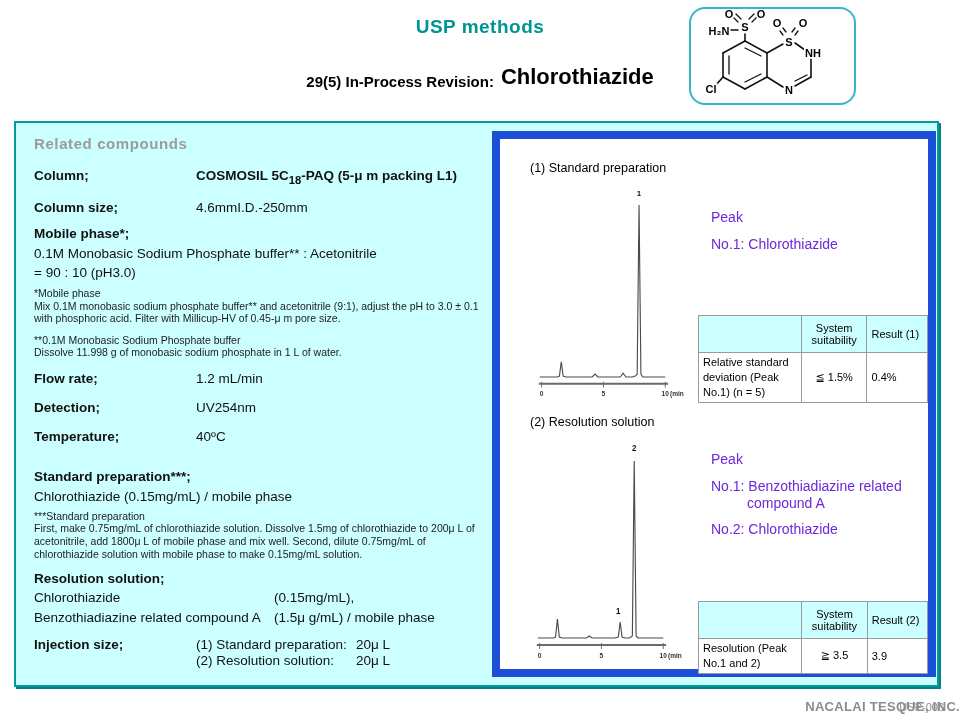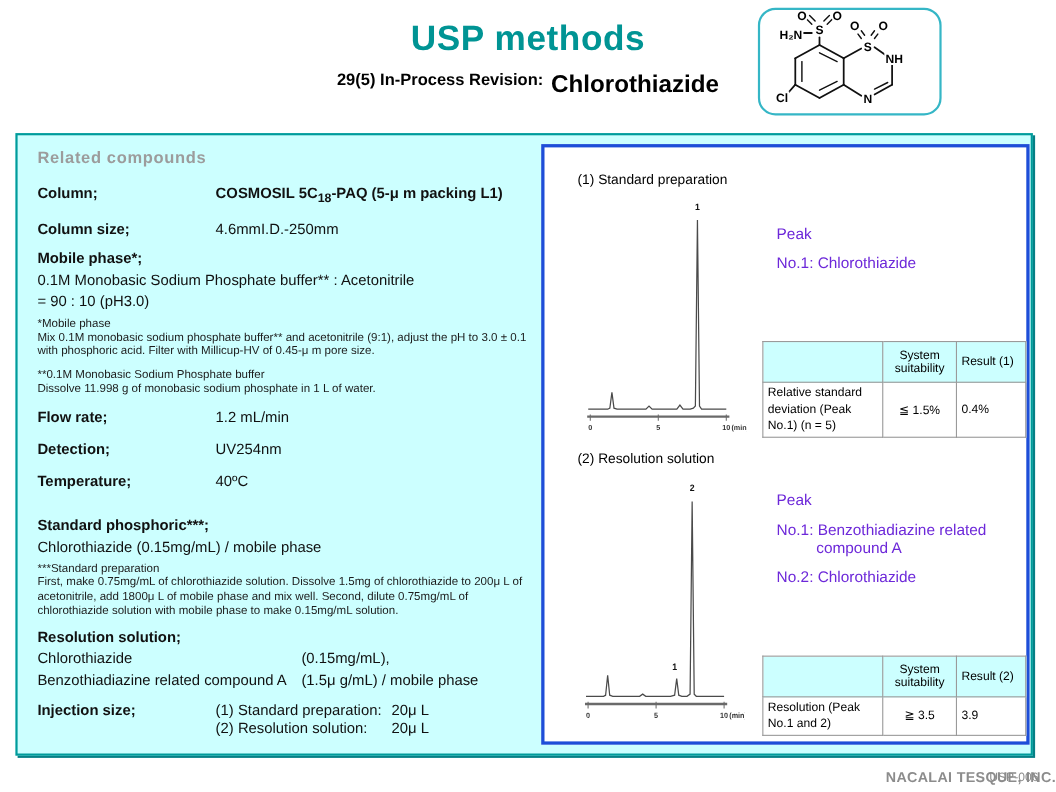--- a/index.html
+++ b/index.html
@@ -3,25 +3,25 @@
 <meta charset="utf-8">
 <style>
   html,body{margin:0;padding:0}
   body{
     width:960px;height:720px;position:relative;overflow:hidden;
     background:#ffffff;font-family:"Liberation Sans",sans-serif;color:#111;
   }
   
   .page-title{
     position:absolute;top:16px;left:0;width:100%;text-align:center;
-    color:#009494;font-size:32px;font-weight:bold;letter-spacing:0.5px;
+    color:#009494;font-size:19px;font-weight:bold;letter-spacing:0.5px;
   }
   .subtitle{
     position:absolute;top:64px;left:0;width:100%;
-    display:flex;justify-content:center;align-items:flex-start;gap:7px;color:#000;
+    display:flex;justify-content:center;align-items:flex-end;gap:7px;color:#000;
   }
   .subtitle .pre{font-size:15px;font-weight:bold}
   .subtitle .compound{font-size:22px;font-weight:bold}
   
   .structure-box{
     position:absolute;left:689px;top:7px;width:163px;height:94px;
     background:#fff;border:2px solid #35b6c6;border-radius:16px;
   }
   .structure-box svg{display:block}
   .bond{stroke:#111;stroke-width:1.6;stroke-linecap:round}
@@ -47,21 +47,21 @@
   .block .spec-label{width:auto}
   .block-line{margin-top:3px}
   .footnote{font-size:10.5px;line-height:1.2;margin:0 6px 10px 0;color:#1c1c1c}
   .res-grid{display:flex;margin-top:3px}
   .res-name{width:240px;flex:none}
   .inj-row{display:flex;margin-top:0}
   .inj-name{width:160px;flex:none}
   
   .right-box{
     position:absolute;left:476px;top:8px;width:444px;height:546px;box-sizing:border-box;
-    background:#ffffff;border:3px solid #1d4ed8;
+    background:#ffffff;border:8px solid #1d4ed8;
   }
   .chart-title{position:absolute;font-size:12.5px;color:#000}
   .chart-title.s1{left:30px;top:22px}
   .chart-title.s2{left:30px;top:276px}
   .chrom{position:absolute}
   .chrom.c1{left:36px;top:42px}
   .chrom.c2{left:34px;top:294px}
   .tick-label{font-family:"Liberation Sans",sans-serif;font-size:7px;fill:#333;font-weight:bold}
   .peak-label{font-family:"Liberation Sans",sans-serif;font-size:8.5px;font-weight:bold;fill:#111}
   .peak-block{position:absolute;width:200px;font-size:14px;line-height:1.2;color:#6d28d9}
@@ -185,21 +185,21 @@
       <span class="spec-label">Detection;</span>
       <span class="spec-value">UV254nm</span>
     </div>
 
     <div class="spec-row" style="margin-bottom:24px">
       <span class="spec-label">Temperature;</span>
       <span class="spec-value">40ºC</span>
     </div>
 
     <div class="block" style="margin-bottom:5px">
-      <span class="spec-label">Standard phosphoric***;</span>
+      <span class="spec-label">Standard preparation***;</span>
       <div class="block-line">Chlorothiazide  (0.15mg/mL) / mobile phase</div>
     </div>
 
     <div class="footnote" style="margin-bottom:11px">
       <div>***Standard preparation</div>
       <div>First, make 0.75mg/mL of chlorothiazide solution. Dissolve 1.5mg of chlorothiazide to 200μ L of acetonitrile, add 1800μ L of mobile phase and mix well. Second, dilute 0.75mg/mL of chlorothiazide solution with mobile phase to make 0.15mg/mL solution.</div>
     </div>
 
     <div class="block" style="margin-bottom:11px">
       <span class="spec-label">Resolution solution;</span>

